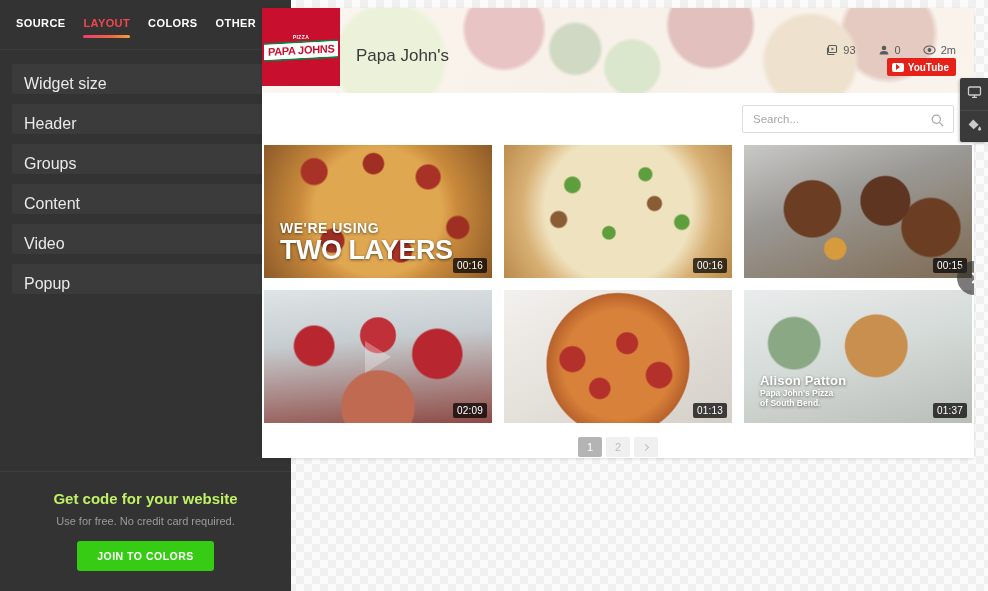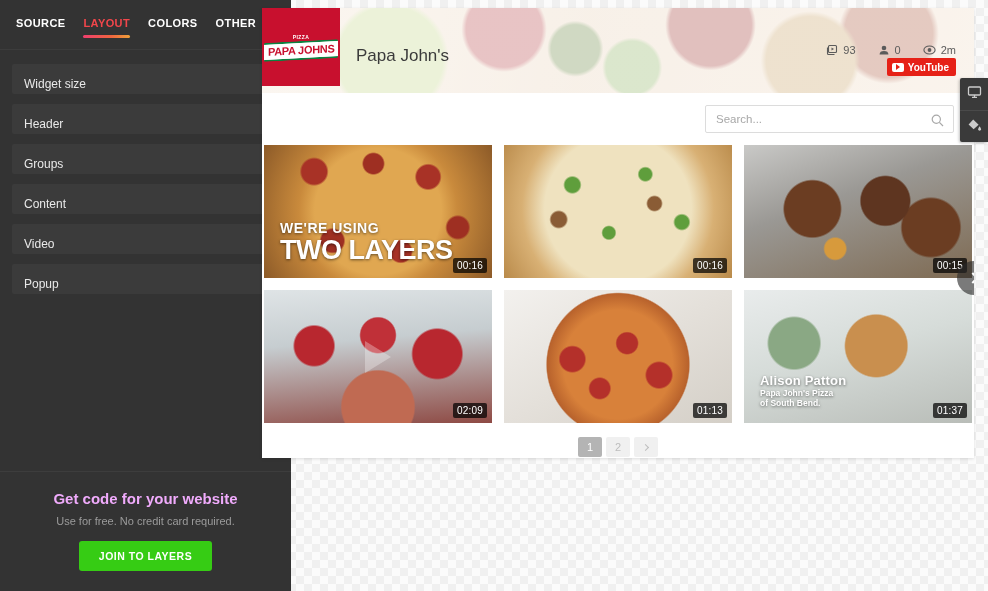--- a/index.html
+++ b/index.html
@@ -45,37 +45,37 @@
   }
 
   #panel-list { padding: 14px 12px 0 12px; flex: 1; }
   .panel-row {
     position: relative;
     height: 30px; margin-bottom: 10px;
     background: #3b3b3b; border-radius: 2px;
     display: flex; align-items: center;
     padding: 0 12px; cursor: pointer;
   }
-  .panel-row .lbl { font-size: 12px; color: #e9e9e9; margin-top: 10px; }
+  .panel-row .lbl { font-size: 16px; color: #e9e9e9; margin-top: 10px; }
   .chev {
     position: absolute; right: 10px; top: 50%;
     transform: translateY(-50%);
     width: 6px; height: 6px;
     border-right: 1.5px solid #7b7b7b;
     border-top: 1.5px solid #7b7b7b;
     transform-origin: center;
     rotate: 45deg; margin-top: -3px;
   }
 
   #cta {
     border-top: 1px solid #3d3d3d;
     padding: 18px 10px 20px 10px;
     text-align: center;
   }
-  #cta-title { font-size: 15px; font-weight: bold; color: #f0abfc; margin-bottom: 8px; }
+  #cta-title { font-size: 15px; font-weight: bold; color: #bef264; margin-bottom: 8px; }
   #cta-sub  { font-size: 11px; color: #9b9b9b; margin-bottom: 14px; }
   #cta-btn {
     display: inline-block;
     background: #36cc14; color: #fff;
     font-size: 10.5px; font-weight: bold; letter-spacing: .5px;
     padding: 9px 20px; border-radius: 3px; border: none;
     cursor: pointer; font-family: inherit;
   }
 
   
@@ -159,21 +159,21 @@
   }
 
   
   #searchbar {
     height: 52px; background: #fff;
     display: flex; align-items: center; justify-content: flex-end;
     padding-right: 20px;
   }
   #search-wrap {
     position: relative;
-    width: 249px; height: 28px;
+    width: 212px; height: 28px;
     border: 1px solid #dcdcdc; border-radius: 2px;
     display: flex; align-items: center;
   }
   #search-input {
     border: none; outline: none; background: transparent;
     width: 100%; height: 100%;
     padding: 0 28px 0 10px;
     font-size: 11.5px; color: #555;
     font-family: inherit;
   }
@@ -348,21 +348,21 @@
     </div>
     <div class="panel-row">
       <span class="lbl">Popup</span>
       <span class="chev"></span>
     </div>
   </div>
 
   <div id="cta">
     <div id="cta-title">Get code for your website</div>
     <div id="cta-sub">Use for free. No credit card required.</div>
-    <button id="cta-btn">JOIN TO LAYERS</button>
+    <button id="cta-btn">JOIN TO COLORS</button>
   </div>
 </div>
 
 <div id="widget">
 
   <div id="wheader">
     <div id="logo">
       <div class="lg-pizza">PIZZA</div>
       <div class="lg-band">
         <div class="lg-name">PAPA JOHNS</div>

